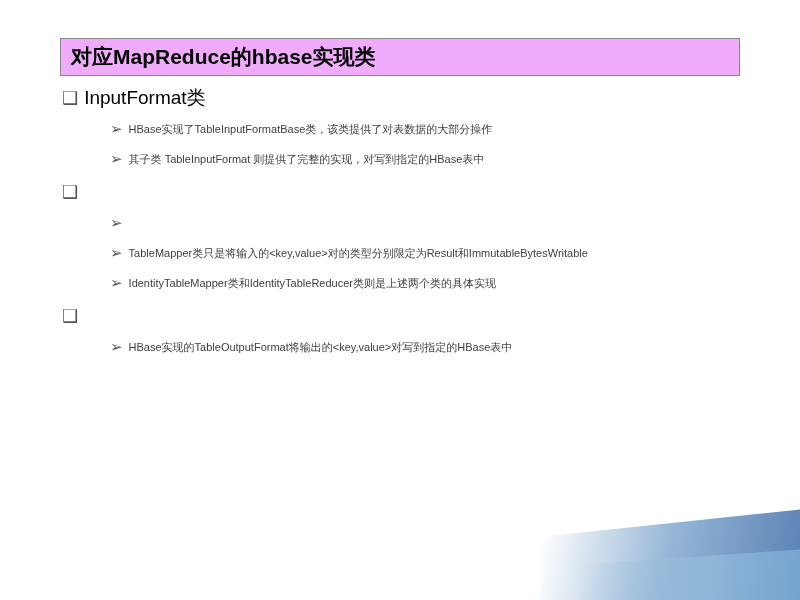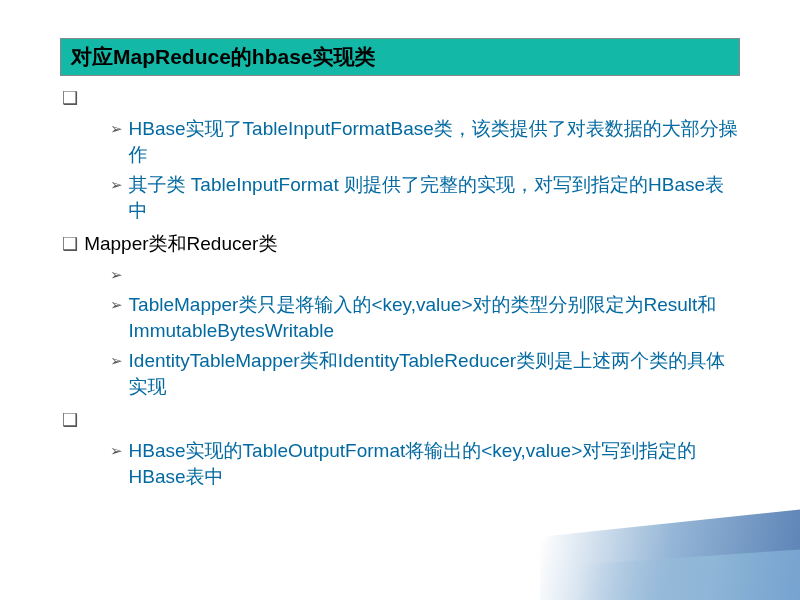--- a/index.html
+++ b/index.html
@@ -8,21 +8,21 @@
       height: 600px;
       background: #ffffff;
       font-family: "Microsoft YaHei", "SimHei", Arial, sans-serif;
       position: relative;
       overflow: hidden;
     }
     .slide {
       padding: 38px 60px 0 60px;
     }
     .title-bar {
-      background: #14b8a6;
+      background: #f0abfc;
       border: 1px solid #888888;
       padding: 4px 10px;
       margin-bottom: 8px;
     }
     .title-text {
       font-size: 21px;
       font-weight: bold;
       color: #000000;
     }
     .content {
@@ -54,22 +54,22 @@
       margin-bottom: 4px;
     }
     .level2 .bullet {
       font-size: 15px;
       color: #555555;
       margin-right: 6px;
       line-height: 26px;
       flex-shrink: 0;
     }
     .level2 .text {
-      font-size: 19px;
-      color: #0369a1;
+      font-size: 11px;
+      color: #404040;
       line-height: 26px;
     }
     .corner-accent {
       position: absolute;
       bottom: -40px;
       right: -60px;
       width: 320px;
       height: 120px;
       background: linear-gradient(100deg, rgba(60,120,180,0.0) 0%, rgba(60,120,180,0.55) 40%, rgba(30,80,150,0.85) 100%);
       transform: skewY(-6deg);
@@ -91,33 +91,33 @@
 
 <div class="slide">
   <div class="title-bar">
     <div class="title-text">对应MapReduce的hbase实现类</div>
   </div>
 
   <div class="content">
 
     <div class="level1">
       <span class="bullet">❑</span>
+      <span class="text">InputFormat类</span>
     </div>
     <div class="level2">
       <span class="bullet">➢</span>
       <span class="text">HBase实现了TableInputFormatBase类，该类提供了对表数据的大部分操作</span>
     </div>
     <div class="level2">
       <span class="bullet">➢</span>
       <span class="text">其子类 TableInputFormat 则提供了完整的实现，对写到指定的HBase表中</span>
     </div>
 
     <div class="level1">
       <span class="bullet">❑</span>
-      <span class="text">Mapper类和Reducer类</span>
     </div>
     <div class="level2">
       <span class="bullet">➢</span>
     </div>
     <div class="level2">
       <span class="bullet">➢</span>
       <span class="text">TableMapper类只是将输入的&lt;key,value&gt;对的类型分别限定为Result和ImmutableBytesWritable</span>
     </div>
     <div class="level2">
       <span class="bullet">➢</span>

